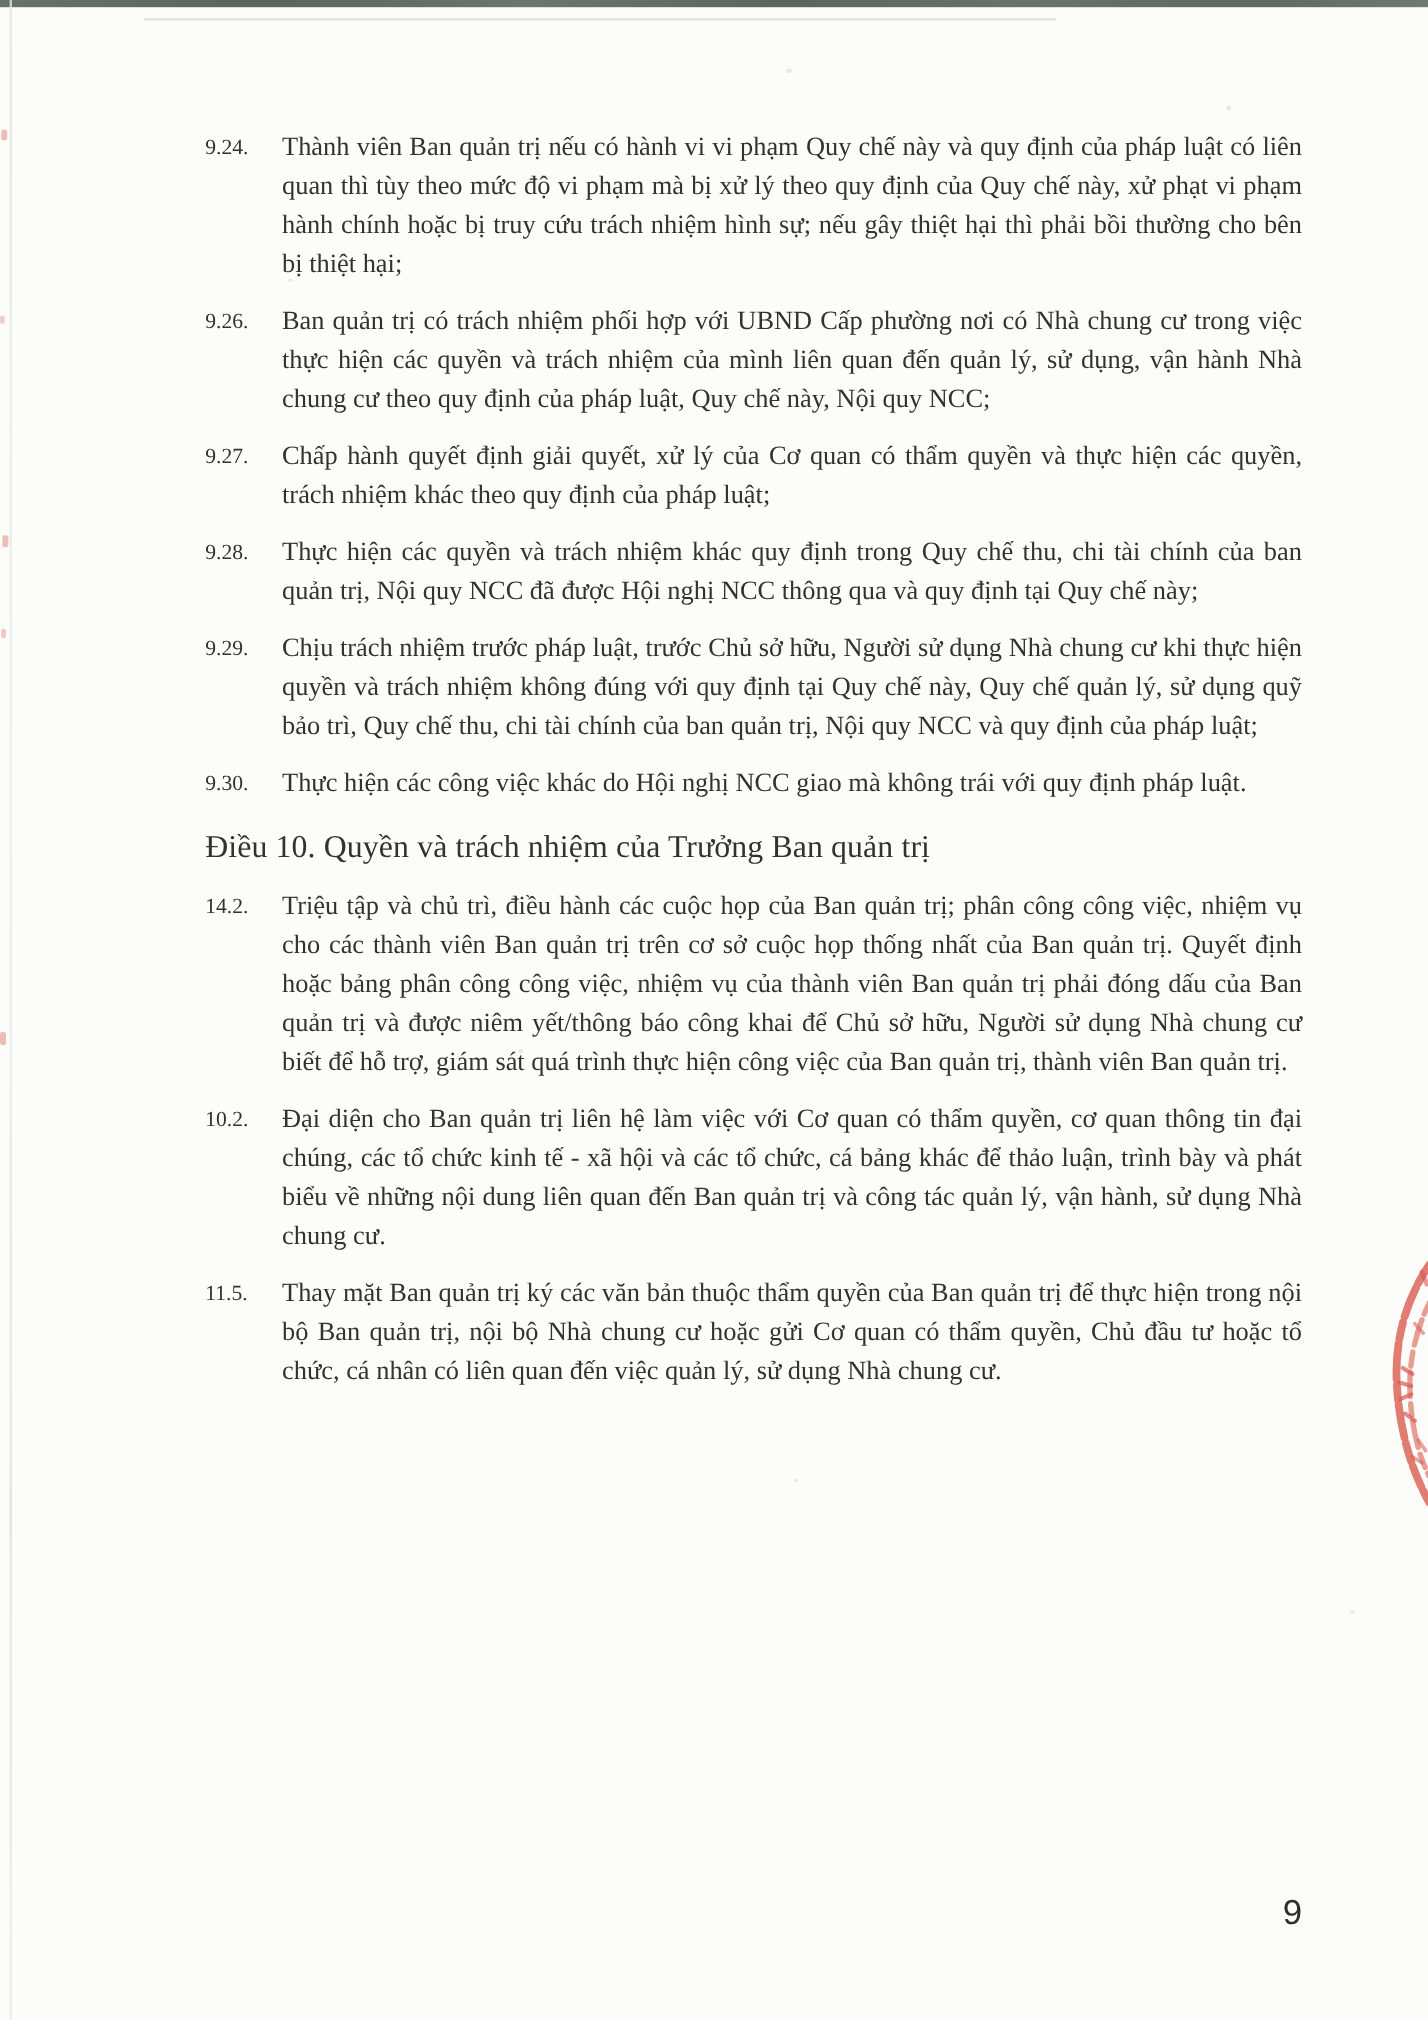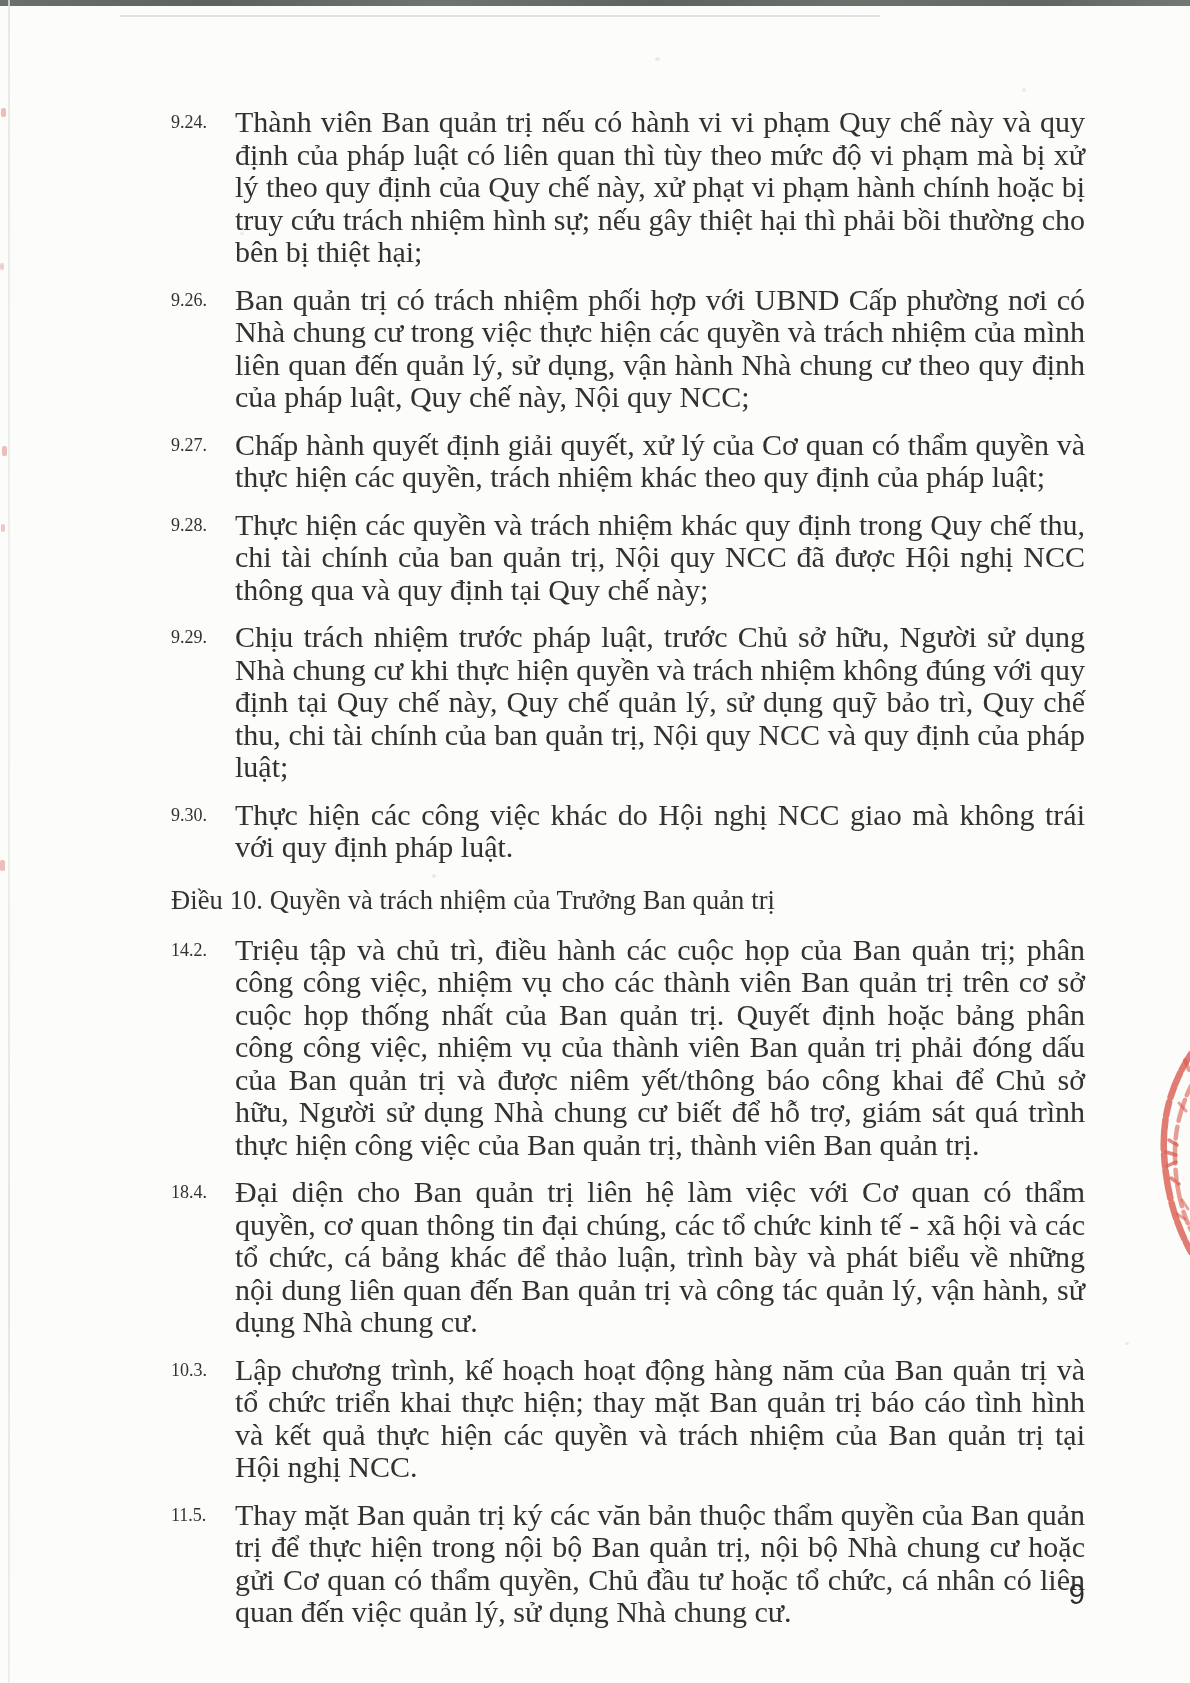--- a/index.html
+++ b/index.html
@@ -38,21 +38,21 @@
   .content{
     position:absolute;left:171px;top:106px;width:914px;
   }
   .clause{display:flex;margin:0 0 15px 0;}
   .clause-num{
     flex:none;width:64px;
     font-size:18px;line-height:32.5px;
   }
   .clause-text{
     flex:1;
-    font-size:30px;line-height:32.5px;
+    font-size:22px;line-height:32.5px;
     text-align:justify;text-justify:inter-word;
   }
   .heading{
     font-weight:normal;
     font-size:26.5px;line-height:33px;
     margin:20px 0 17px 0;
     letter-spacing:.1px;
   }
   .page-number{
     position:absolute;left:171px;top:1577px;width:914px;
@@ -109,26 +109,22 @@
     <div class="clause">
       <div class="clause-num">9.30.</div>
       <div class="clause-text">Thực hiện các công việc khác do Hội nghị NCC giao mà không trái với quy định pháp luật.</div>
     </div>
     <div class="heading">Điều 10. Quyền và trách nhiệm của Trưởng Ban quản trị</div>
     <div class="clause">
       <div class="clause-num">14.2.</div>
       <div class="clause-text">Triệu tập và chủ trì, điều hành các cuộc họp của Ban quản trị; phân công công việc, nhiệm vụ cho các thành viên Ban quản trị trên cơ sở cuộc họp thống nhất của Ban quản trị. Quyết định hoặc bảng phân công công việc, nhiệm vụ của thành viên Ban quản trị phải đóng dấu của Ban quản trị và được niêm yết/thông báo công khai để Chủ sở hữu, Người sử dụng Nhà chung cư biết để hỗ trợ, giám sát quá trình thực hiện công việc của Ban quản trị, thành viên Ban quản trị.</div>
     </div>
     <div class="clause">
-      <div class="clause-num">18.4.</div>
+      <div class="clause-num">10.2.</div>
       <div class="clause-text">Đại diện cho Ban quản trị liên hệ làm việc với Cơ quan có thẩm quyền, cơ quan thông tin đại chúng, các tổ chức kinh tế - xã hội và các tổ chức, cá bảng khác để thảo luận, trình bày và phát biểu về những nội dung liên quan đến Ban quản trị và công tác quản lý, vận hành, sử dụng Nhà chung cư.</div>
-    </div>
-    <div class="clause">
-      <div class="clause-num">10.3.</div>
-      <div class="clause-text">Lập chương trình, kế hoạch hoạt động hàng năm của Ban quản trị và tổ chức triển khai thực hiện; thay mặt Ban quản trị báo cáo tình hình và kết quả thực hiện các quyền và trách nhiệm của Ban quản trị tại Hội nghị NCC.</div>
     </div>
     <div class="clause">
       <div class="clause-num">11.5.</div>
       <div class="clause-text">Thay mặt Ban quản trị ký các văn bản thuộc thẩm quyền của Ban quản trị để thực hiện trong nội bộ Ban quản trị, nội bộ Nhà chung cư hoặc gửi Cơ quan có thẩm quyền, Chủ đầu tư hoặc tổ chức, cá nhân có liên quan đến việc quản lý, sử dụng Nhà chung cư.</div>
     </div>
   </main>
 
 <div class="page-number">9</div>
 
 <div class="stamp-clip">

